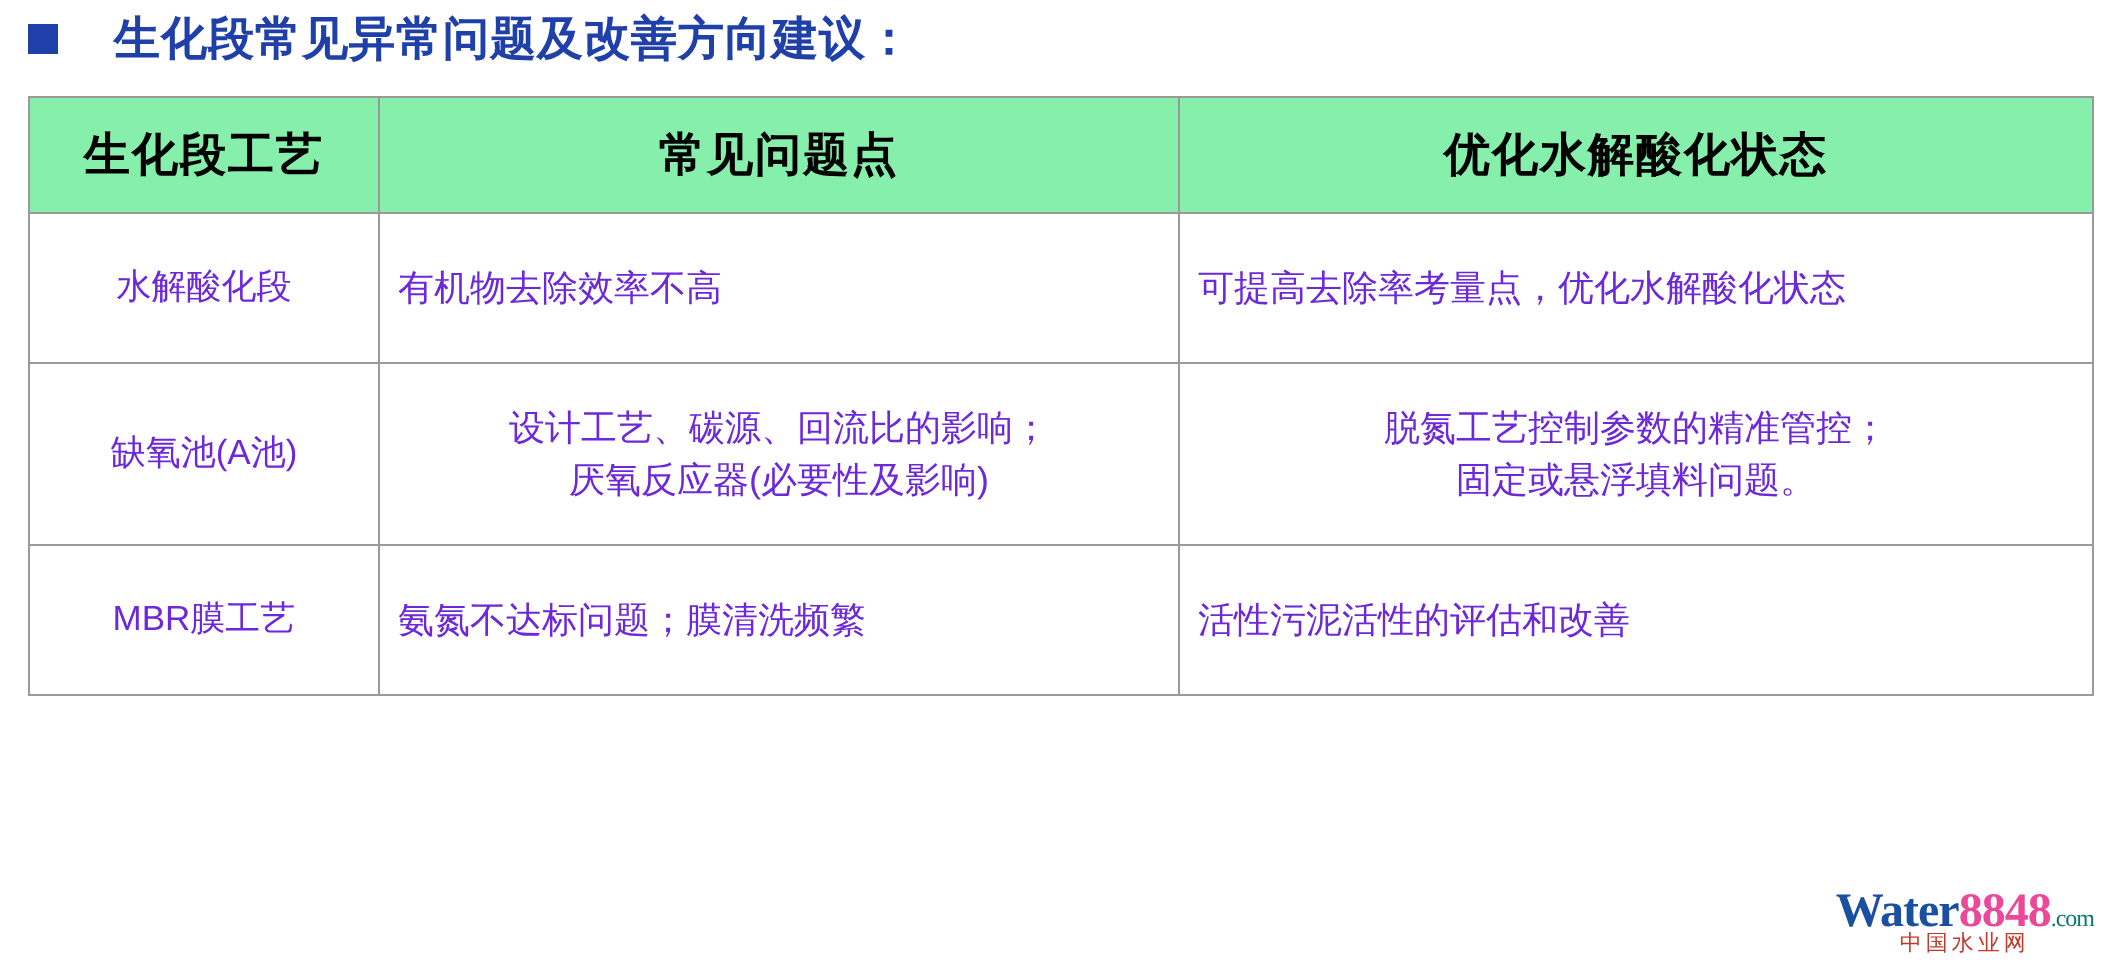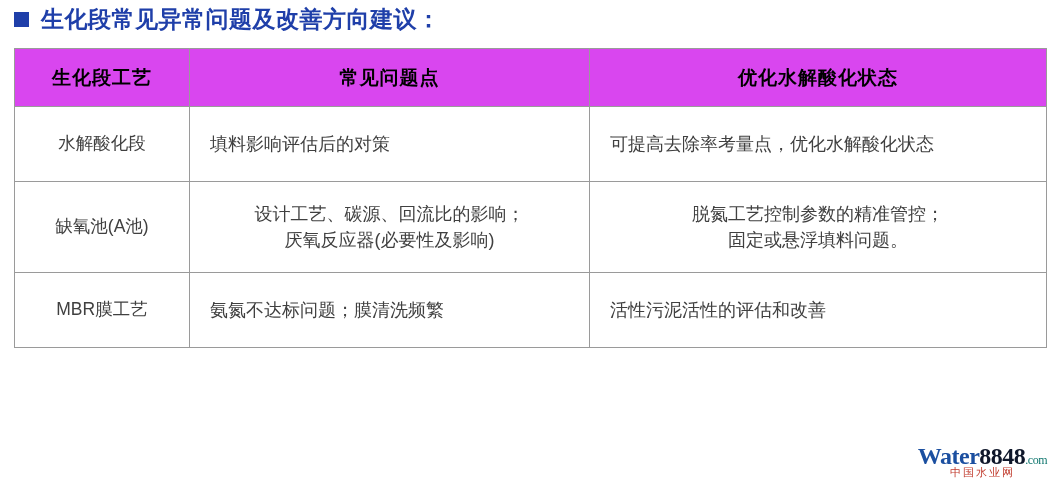--- a/index.html
+++ b/index.html
@@ -19,21 +19,21 @@
     width: 1061px;
     height: 483px;
   }
   
   .heading {
     position: absolute;
     left: 14px;
     top: 4px;
     display: flex;
     align-items: center;
-    gap: 12px;
+    gap: 28px;
   }
   .heading-bullet {
     width: 15px;
     height: 15px;
     background: #1f3fa9;
     flex: 0 0 auto;
   }
   .heading-text {
     font-size: 23px;
     color: #1f3fa9;
@@ -57,33 +57,33 @@
   table.main col.c0 { width: 175px; }
   table.main col.c1 { width: 400px; }
   table.main col.c2 { width: 457px; }
 
   table.main th, table.main td {
     border: 1px solid #9a9a9a;
     vertical-align: middle;
     font-family: "Liberation Sans", sans-serif;
   }
   table.main thead th {
-    background: #d946ef;
+    background: #86efac;
     color: #000000;
-    font-size: 19px;
+    font-size: 23px;
     font-weight: bold;
     text-align: center;
     height: 57px;
     padding: 0 6px;
     letter-spacing: 1px;
   }
   table.main tbody td {
     font-size: 18px;
-    color: #404040;
-    padding: 10px 20px;
+    color: #6d28d9;
+    padding: 10px 9px;
     line-height: 1.45;
   }
   table.main tbody td.col-first {
     text-align: center;
     white-space: nowrap;
     font-size: 17.5px;
   }
   .cellline {
     display: block;
     white-space: nowrap;
@@ -105,21 +105,21 @@
   }
   .wm-top {
     font-family: "Liberation Serif", serif;
     font-size: 24px;
     font-weight: bold;
     color: #1b4fa0;
     letter-spacing: -0.5px;
     white-space: nowrap;
   }
   .wm-top .num {
-    color: #0f172a;
+    color: #ec4899;
   }
   .wm-top .dotcom {
     font-size: 12px;
     color: #0f766e;
     font-weight: normal;
   }
   .wm-bottom {
     font-family: "Liberation Sans", sans-serif;
     font-size: 11px;
     color: #c0392b;
@@ -150,21 +150,21 @@
           <th>生化段工艺</th>
           <th>常见问题点</th>
           <th>优化水解酸化状态</th>
         </tr>
       </thead>
       <tbody>
 
         <tr class="r0">
           <td class="col-first">水解酸化段</td>
           <td>
-            <span class="cellline">填料影响评估后的对策</span>
+            <span class="cellline">有机物去除效率不高</span>
           </td>
           <td>
             <span class="cellline">可提高去除率考量点，优化水解酸化状态</span>
           </td>
         </tr>
 
 
         <tr class="r2">
           <td class="col-first">缺氧池(A池)</td>
           <td>

